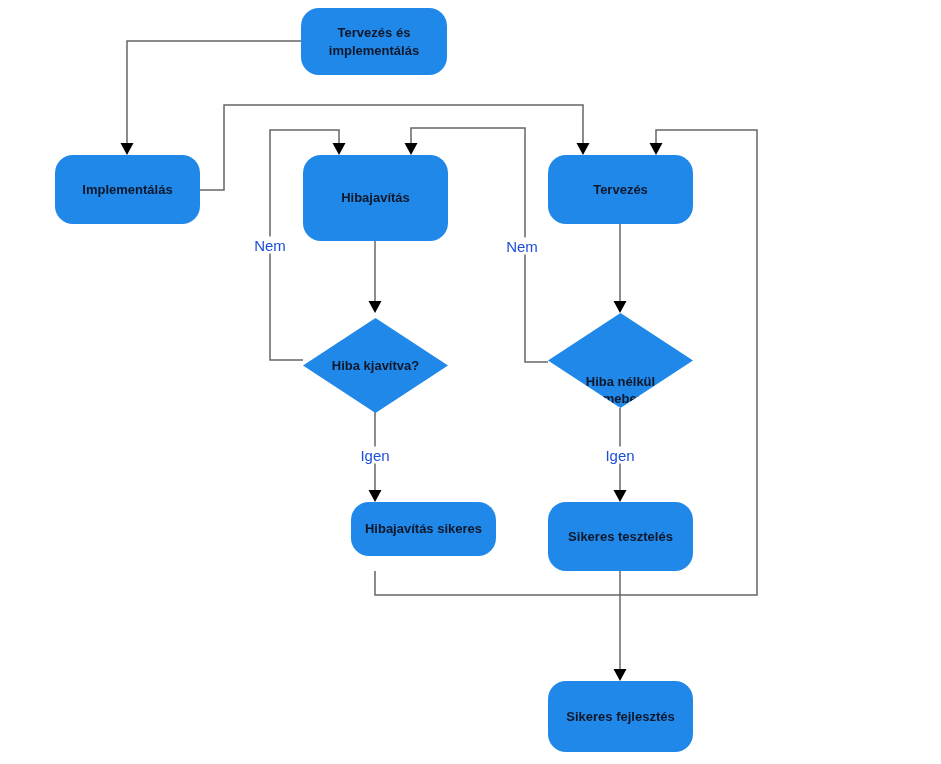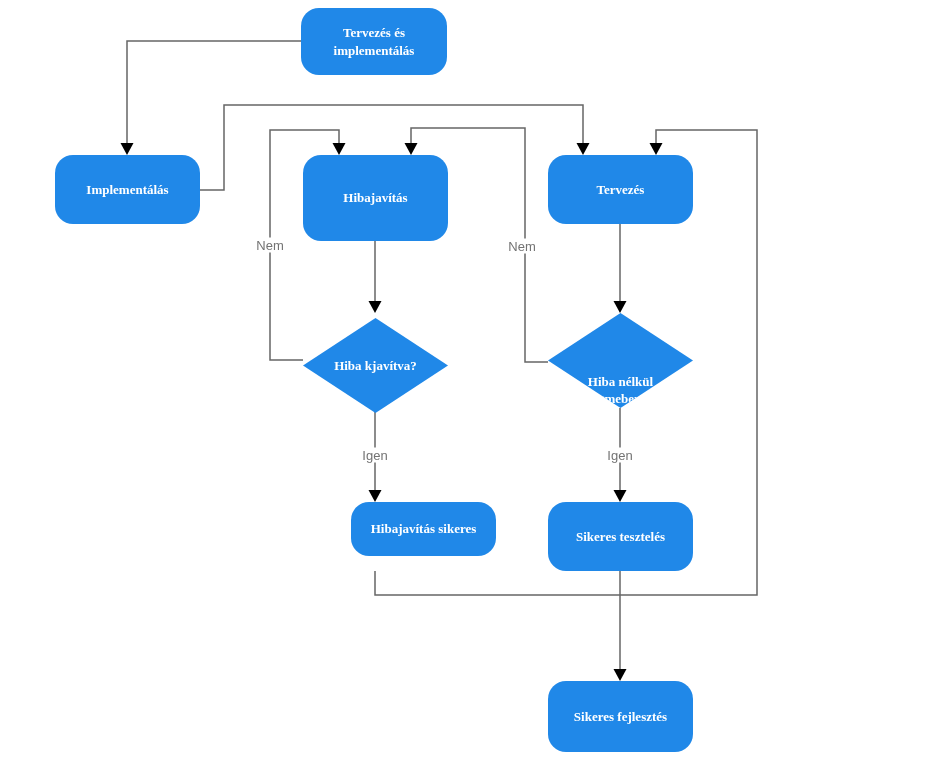--- a/index.html
+++ b/index.html
@@ -12,42 +12,41 @@
     overflow: hidden;
   }
   #wires {
     position: absolute;
     left: 0; top: 0;
     width: 941px; height: 764px;
   }
   .node {
     position: absolute;
     background: var(--node-fill, #2088E8);
-    color: #ffffff;
+    color: #0f172a;
     display: flex;
     align-items: center;
     justify-content: center;
     text-align: center;
     font-size: 13px;
     font-weight: bold;
     line-height: 1.35;
-    font-family: Liberation Serif, serif;
   }
   .rect { border-radius: 18px; }
   .diamond {
     clip-path: polygon(50% 0, 100% 50%, 50% 100%, 0 50%);
     border-radius: 0;
   }
   .node .lbl { display: block; }
   .edge-label {
     position: absolute;
     transform: translate(-50%, -50%);
     background: #ffffff;
-    color: #737373;
-    font-size: 13px;
+    color: #1d4ed8;
+    font-size: 15px;
     line-height: 1;
     padding: 1px 3px;
     white-space: nowrap;
   }
   
   #n-tervezes   { left: 301px; top:   8px; width: 146px; height: 67px; }
   #n-implement  { left:  55px; top: 155px; width: 145px; height: 69px; }
   #n-hibajav    { left: 303px; top: 155px; width: 145px; height: 86px; }
   #n-teszteles  { left: 548px; top: 155px; width: 145px; height: 69px; }
   #n-d1         { left: 303px; top: 318px; width: 145px; height: 95px; }

